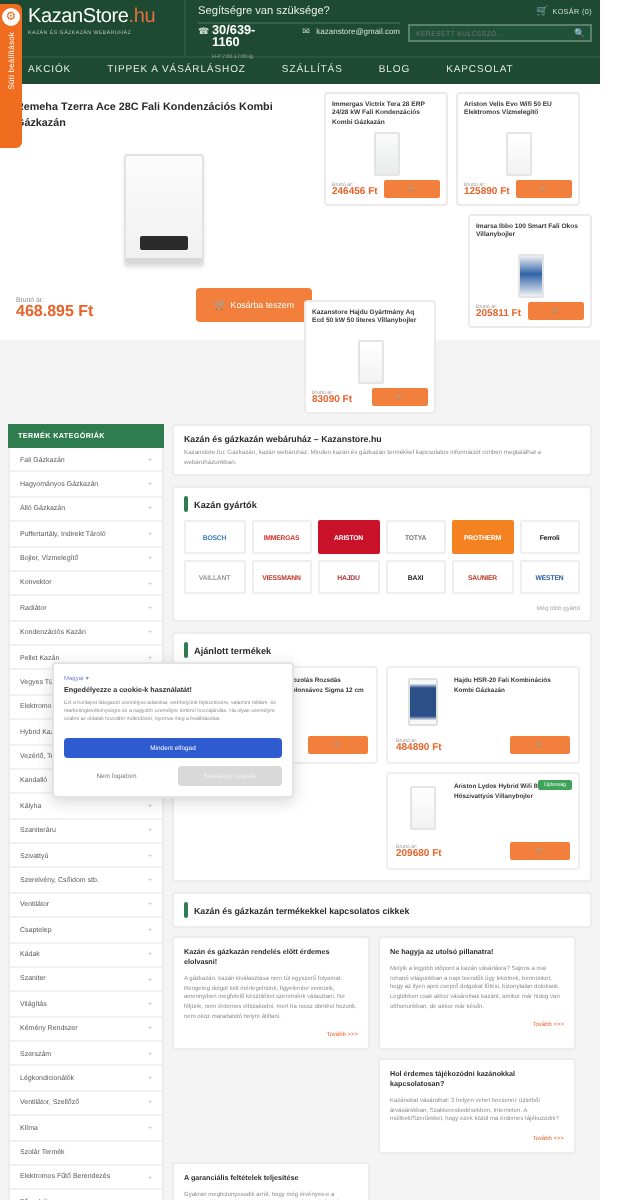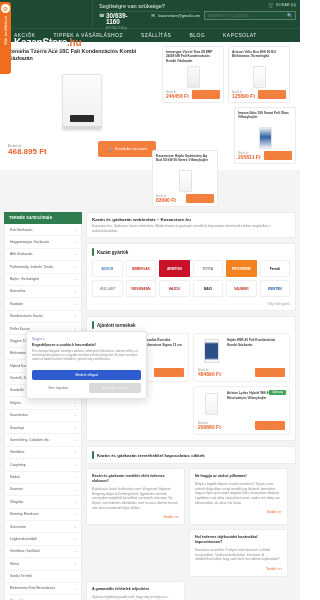--- a/index.html
+++ b/index.html
@@ -26,21 +26,21 @@
   .side-tab .vtext {
     writing-mode: vertical-rl; text-orientation: mixed;
     font-size: 4px; color: #fff; letter-spacing: .1px;
     margin-top: 3px; white-space: nowrap; transform: rotate(180deg);
   }
 
   
   .header { background:#1e4a33; padding: 0; position: relative; }
   .hdr-top { display: flex; align-items: stretch; height: 28px; }
   .logo-box { width: 92px; padding: 4px 0 0 14px; }
-  .logo-main { font-size: 10px; font-weight: 700; color:#ffffff; letter-spacing:-.2px; line-height: 1; margin-top: 34px; }
+  .logo-main { font-size: 10px; font-weight: 400; color:#ffffff; letter-spacing:-.2px; line-height: 1; }
   .logo-main .hu { color:#e2723a; }
   .logo-sub { font-size: 2.6px; color:#b9c9bf; letter-spacing:.25px; margin-top:1px; }
   .hdr-help { flex:1; border-left: 1px solid #2d5b42; padding: 3px 4px 0 6px; }
   .help-title { font-size: 5.6px; color:#e8eee9; font-weight:400; }
   .help-line { border-bottom: 1px solid #33614a; margin: 2px 0 1px 0; }
   .contact-row { display:flex; align-items:flex-start; gap: 10px; }
   .c-item { display:flex; align-items:flex-start; gap:2px; }
   .c-ico { width:5px; height:5px; color:#cfe0d6; font-size:4.5px; line-height:5px; }
   .c-phone { font-size:6.4px; color:#ffffff; font-weight:700; line-height:1; }
   .c-phone-sub { font-size:2.6px; color:#9fb6a8; margin-top:1px; }
@@ -54,21 +54,21 @@
     color:#a8bdb0; padding-left:3px; font-family:"Liberation Sans",sans-serif; letter-spacing:.2px;}
   .search-btn { width:10px; display:flex; align-items:center; justify-content:center;
     color:#cfe0d6; font-size:4.5px; background:transparent; border:0; cursor:pointer; }
 
   
   .nav { display:flex; gap:0; padding: 3px 0 4px 14px; border-top:1px solid #2b5740; }
   .nav a { font-size:5px; color:#e3ece6; letter-spacing:.45px; text-decoration:none;
            padding: 0 9px 0 0; margin-right: 9px; white-space:nowrap; }
 
   
-  .hero { background:#ffffff; display:flex; padding: 4px 4px 6px 6px; gap: 4px; }
+  .hero { background:#ffffff; display:flex; padding: 4px 4px 6px 6px; gap: 4px; align-items: center; }
   .hero-main { width: 152px; }
   .hero-title { font-size:5.4px; font-weight:700; color:#2a2a2a; line-height:1.35; padding: 2px 2px 0 2px; }
   .hero-img { height: 78px; display:flex; align-items:center; justify-content:center; }
   .boiler { width: 40px; height: 56px; background: linear-gradient(180deg,#fcfcfc 0%, #f0f0f0 100%);
             border:1px solid #e2e2e2; border-radius:2px; position:relative; box-shadow:0 1px 2px rgba(0,0,0,.10); }
   .boiler:after { content:""; position:absolute; left:7px; right:7px; bottom:7px; height:7px;
             background:#2b2b2b; border-radius:1px; }
   .boiler:before { content:""; position:absolute; left:0; right:0; bottom:0; height:3px;
             background:#d8d8d8; border-radius:0 0 2px 2px; }
   .hero-foot { display:flex; align-items:flex-end; justify-content:space-between; padding:0 2px; }

